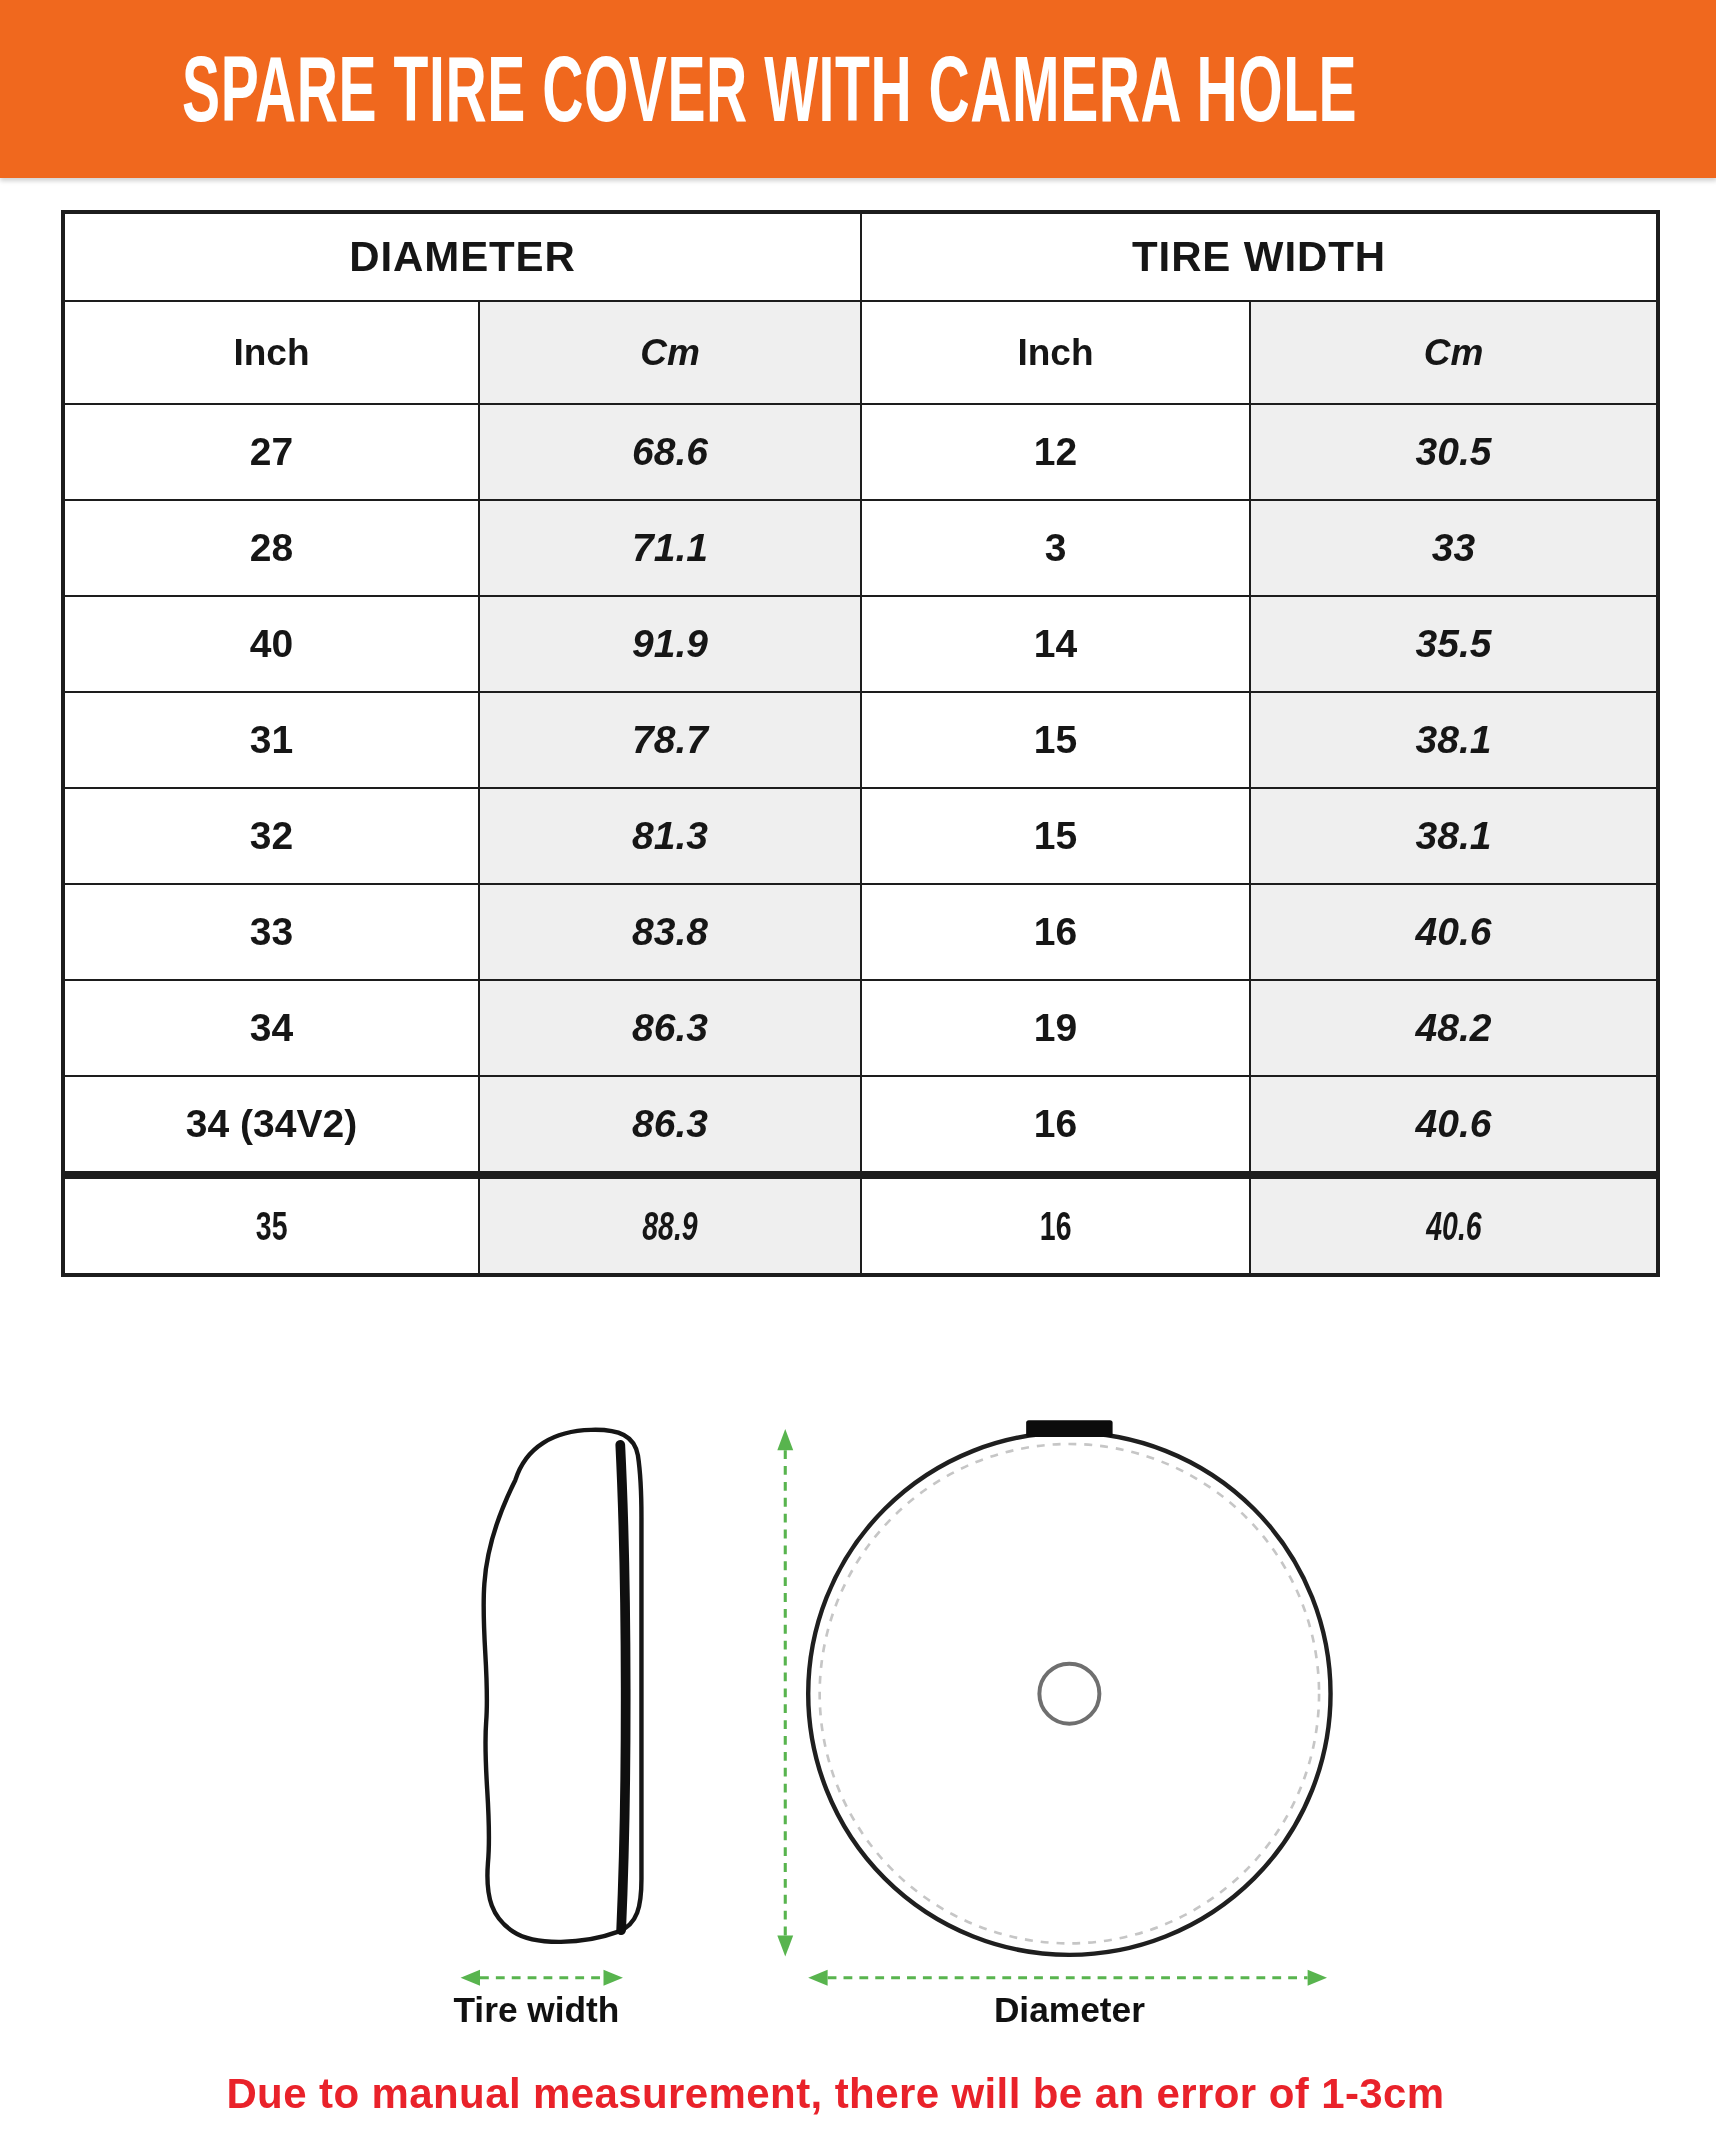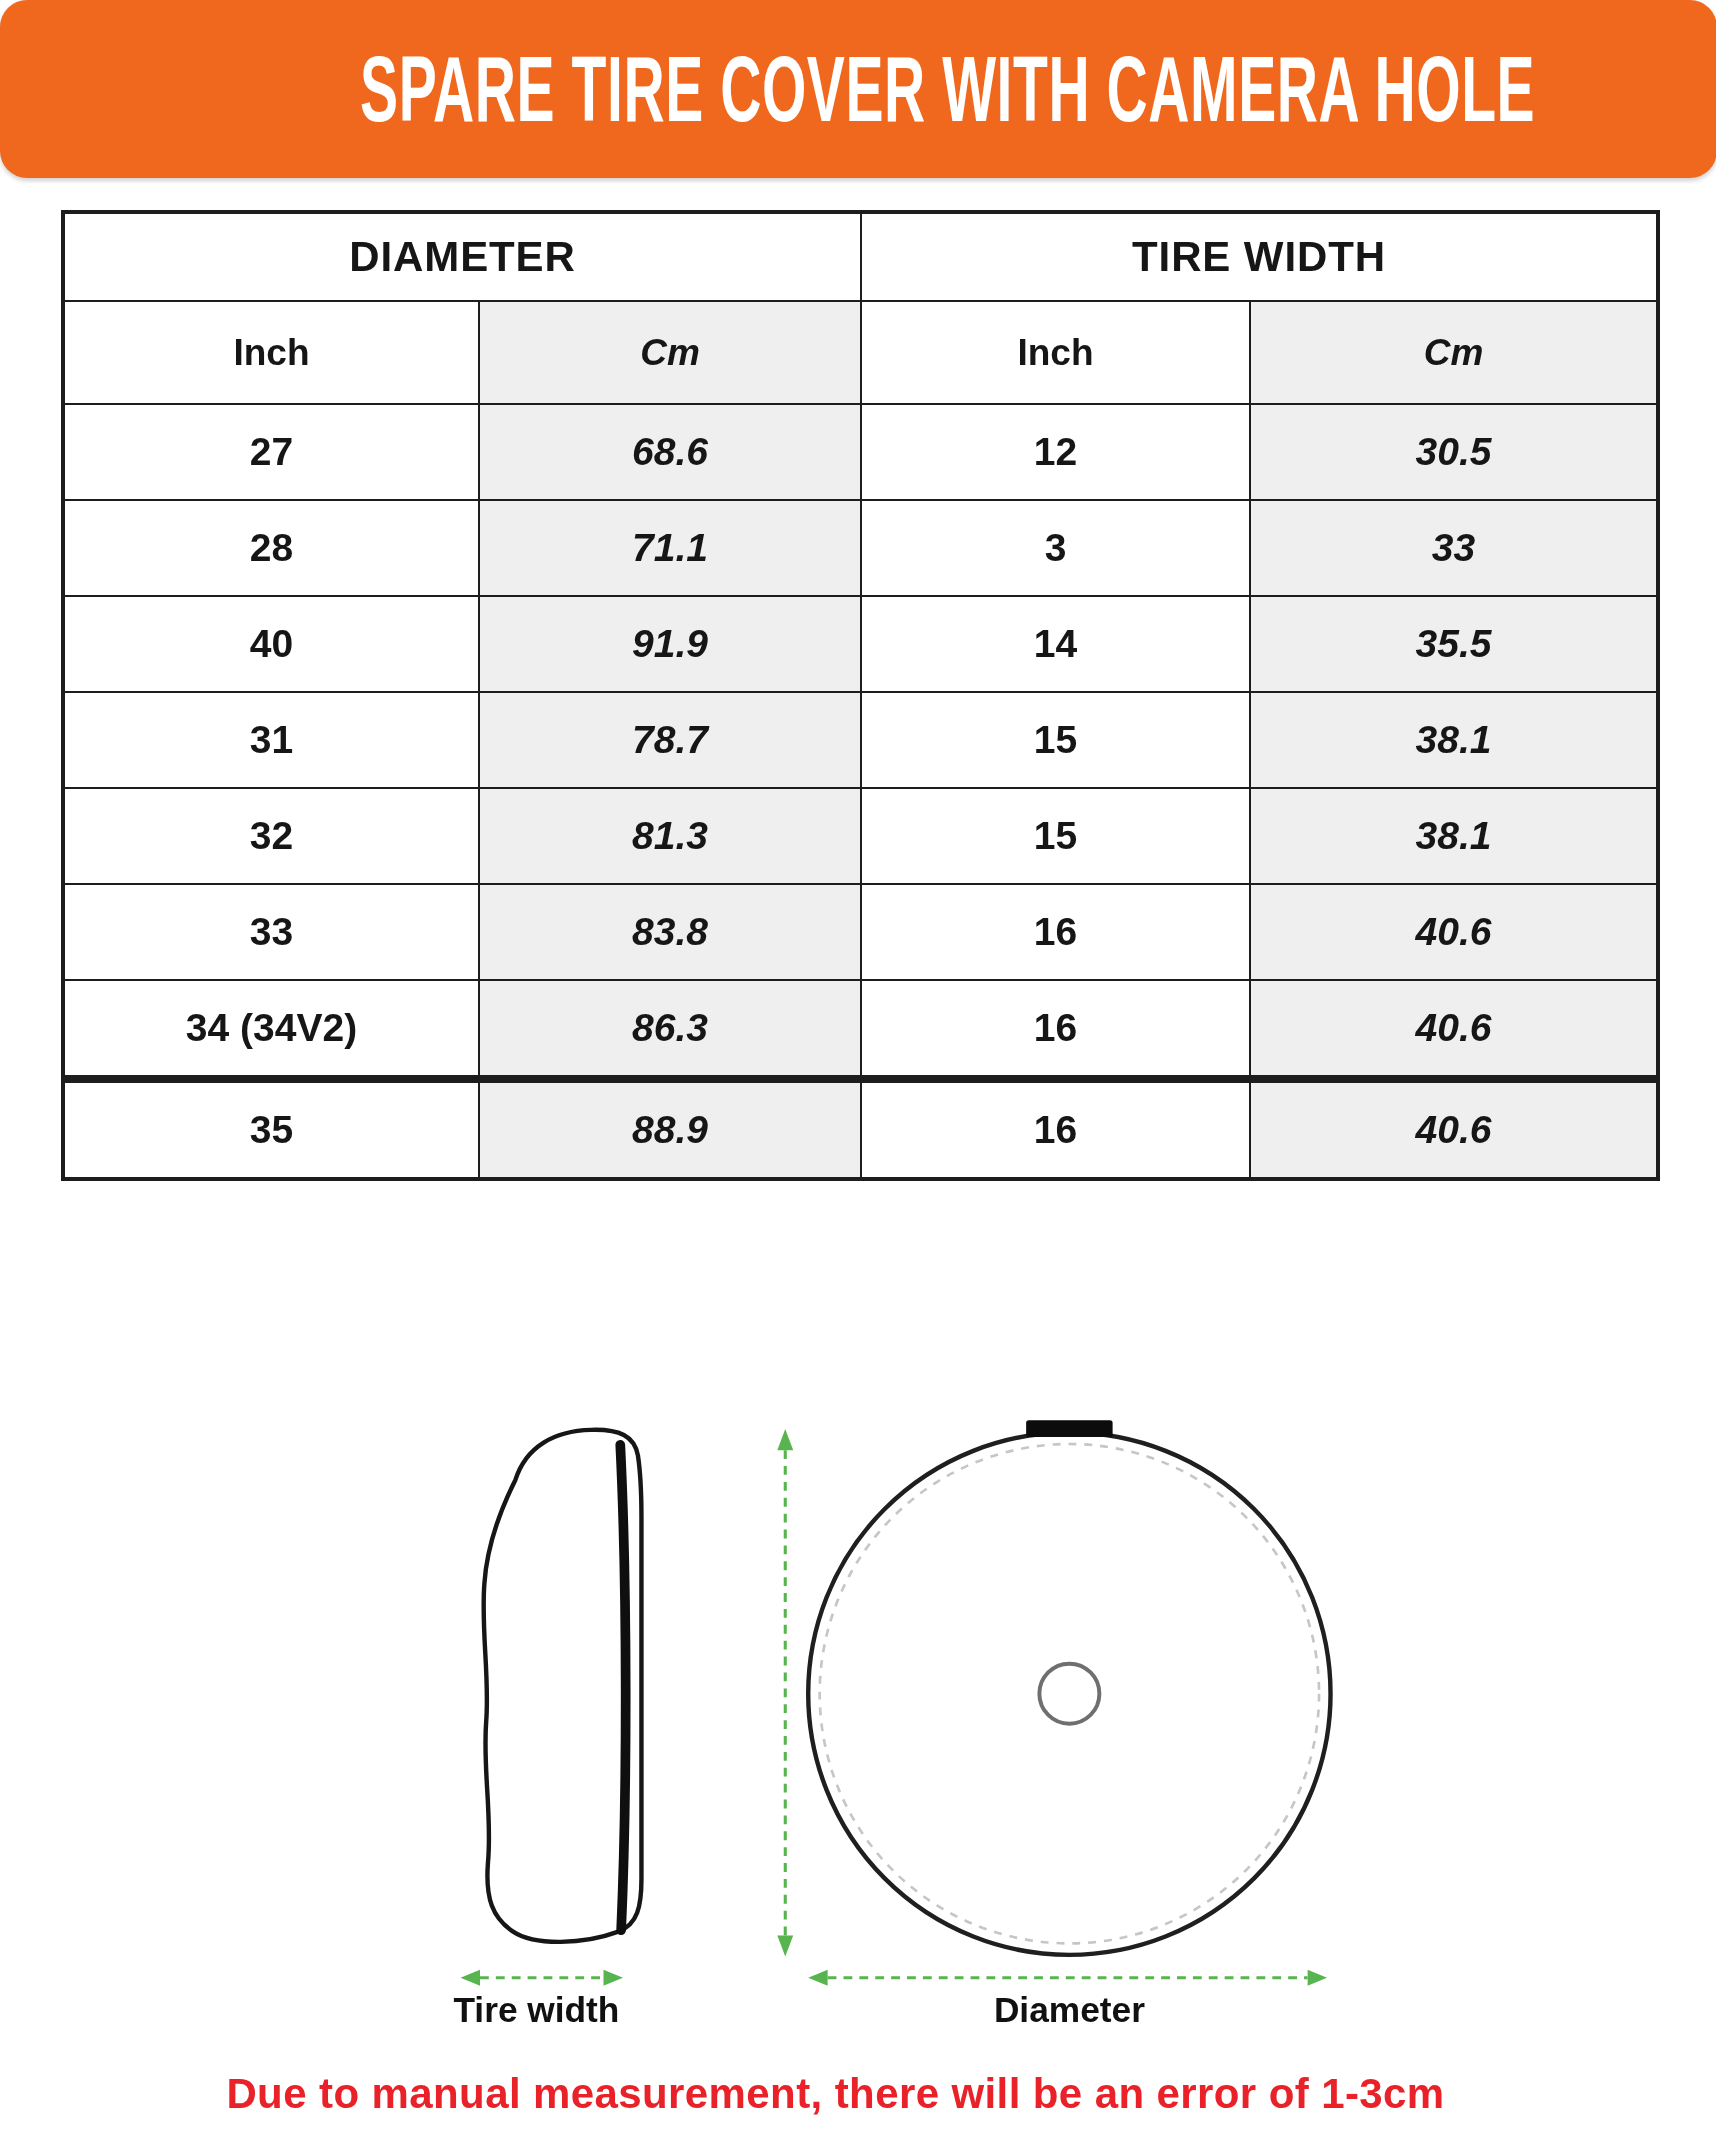--- a/index.html
+++ b/index.html
@@ -16,23 +16,22 @@
     background:#ffffff;
     font-family:"Liberation Sans", sans-serif;
     position:relative;
     overflow:hidden;
     color:var(--ink);
   }
   
   .banner{
     position:absolute;left:0;top:0;width:1717px;height:178px;
     background:var(--banner);
-    display:flex;align-items:center;justify-content:flex-start;
+    display:flex;align-items:center;justify-content:flex-end;
     box-shadow:0 2.6px 4.4px rgba(0,0,0,0.18);
-    border-radius:27px;
   }
   .banner-title{
     margin:0;
     font-size:92px;font-weight:bold;color:#ffffff;
     white-space:nowrap;letter-spacing:0.9px;
     transform:scaleX(0.62);transform-origin:center;
   }
   
   .size-table{
     position:absolute;left:61px;top:210px;width:1595px;
@@ -121,20 +120,26 @@
         <td class="col-inch"><span>15</span></td>
         <td class="col-cm"><span>38.1</span></td>
       </tr>
       <tr>
         <td class="col-inch"><span>33</span></td>
         <td class="col-cm"><span>83.8</span></td>
         <td class="col-inch"><span>16</span></td>
         <td class="col-cm"><span>40.6</span></td>
       </tr>
       <tr>
+        <td class="col-inch"><span>34</span></td>
+        <td class="col-cm"><span>86.3</span></td>
+        <td class="col-inch"><span>19</span></td>
+        <td class="col-cm"><span>48.2</span></td>
+      </tr>
+      <tr>
         <td class="col-inch"><span>34 (34V2)</span></td>
         <td class="col-cm"><span>86.3</span></td>
         <td class="col-inch"><span>16</span></td>
         <td class="col-cm"><span>40.6</span></td>
       </tr>
       <tr>
         <td class="col-inch"><span>35</span></td>
         <td class="col-cm"><span>88.9</span></td>
         <td class="col-inch"><span>16</span></td>
         <td class="col-cm"><span>40.6</span></td>

